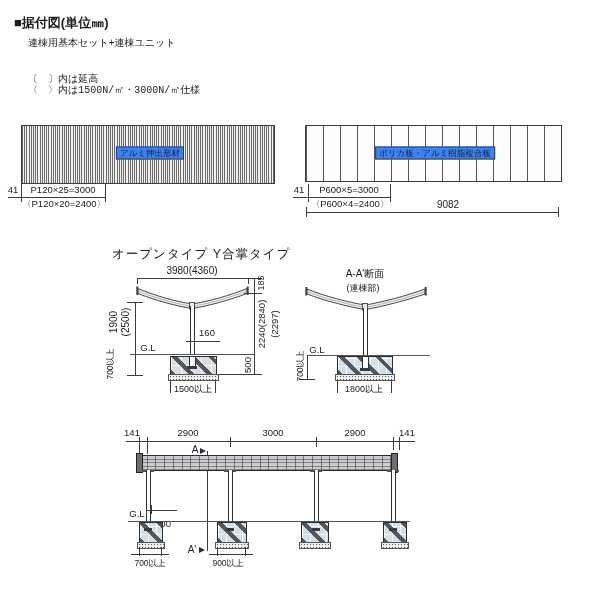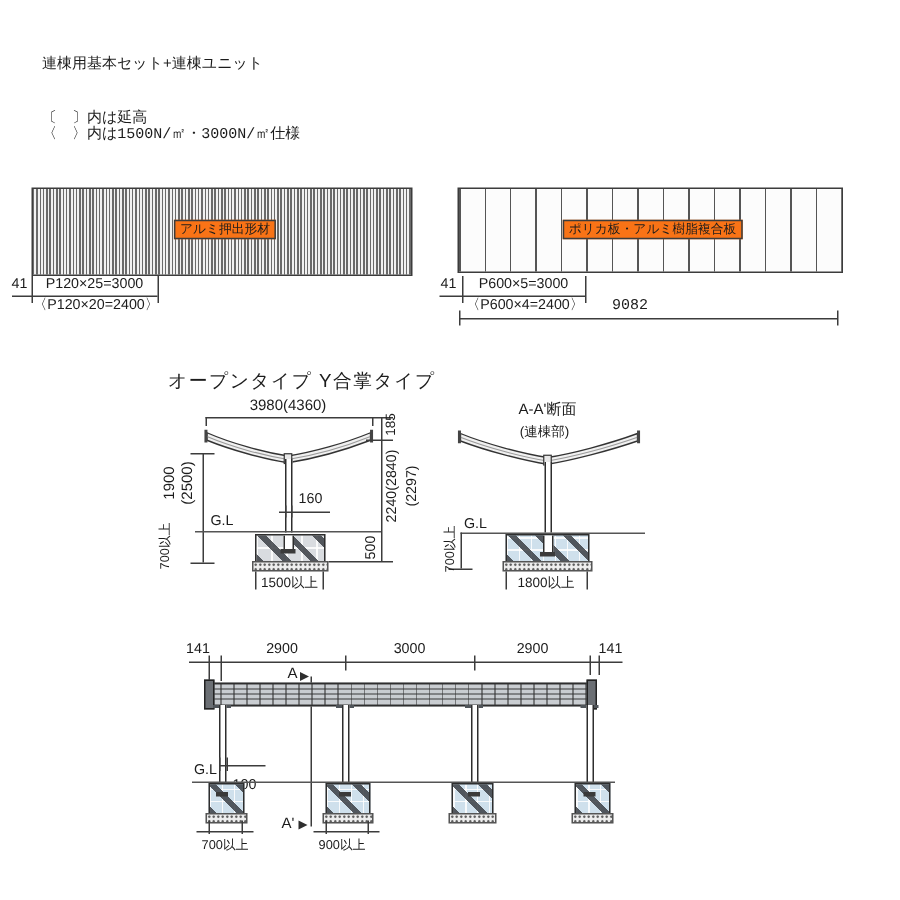--- a/index.html
+++ b/index.html
@@ -10,21 +10,21 @@
   .vl{position:absolute;width:1px;background:#3c3c3c;}
   .ct{position:absolute;transform:translate(-50%,-50%);white-space:nowrap;line-height:1;}
   .vt{position:absolute;transform:translate(-50%,-50%) rotate(-90deg);white-space:nowrap;line-height:1;}
   .f13{font-size:13px;font-weight:bold;}
   .f10{font-size:10px;}
   .f95{font-size:9.5px;}
   .f9{font-size:9px;}
   .f85{font-size:8.5px;}
   .f125{font-size:12.5px;letter-spacing:1px;}
   .note{position:absolute;left:28px;font-size:10px;line-height:12px;white-space:nowrap;}
-  .mlabel{position:absolute;transform:translate(-50%,-50%);border:1px solid #3c3c3c;background:#f97316;
+  .mlabel{position:absolute;transform:translate(-50%,-50%);border:1px solid #3c3c3c;background:#3b82f6;
           font-size:8.5px;line-height:11px;padding:0 3px;white-space:nowrap;}
   .panelL{position:absolute;border:1px solid #3c3c3c;
           background-image:repeating-linear-gradient(90deg,#6a6a6a 0 1px,#f1f1f1 1px 2.2px);}
   .panelR{position:absolute;border:1px solid #3c3c3c;background-color:#fcfcfc;
           background-image:repeating-linear-gradient(90deg,#555 0 1px,transparent 1px 17px);}
   .beam{position:absolute;border:1px solid #2e2e2e;background-color:#c9cdd1;
         background-image:
           repeating-linear-gradient(90deg,rgba(50,50,50,.55) 0 1px,transparent 1px 8.7px),
           repeating-linear-gradient(0deg,rgba(40,40,40,.45) 0 1px,transparent 1px 3.4px);}
   .endcap{position:absolute;background:#6b6f74;border:1px solid #222;}
@@ -45,20 +45,21 @@
     background-image:radial-gradient(circle,#555 .7px,transparent .9px);background-size:3px 3px;}
   .arrow-r{position:absolute;width:0;height:0;border-top:3px solid transparent;
            border-bottom:3px solid transparent;border-left:6px solid #2e2e2e;}
   svg{position:absolute;overflow:visible;}
 </style>
 </head>
 <body>
 
 <div class="page">
 
+  <div class="abs f13" style="left:14px;top:14px;">■据付図(単位㎜)</div>
   <div class="note" style="top:37px;">連棟用基本セット+連棟ユニット</div>
   <div class="note" style="top:73px;">〔　〕内は延高</div>
   <div class="note" style="top:85px;font-family:Liberation Mono, monospace;">〈　〉内は1500N/㎡・3000N/㎡仕様</div>
 
   <div class="panelL" style="left:21px;top:125px;width:252px;height:57px;"></div>
   <div class="mlabel" style="left:150px;top:153px;">アルミ押出形材</div>
   <div class="hl" style="left:8px;top:197px;width:97px;"></div>
   <div class="vl" style="left:21px;top:184px;height:18px;"></div>
   <div class="vl" style="left:105px;top:184px;height:18px;"></div>
   <div class="ct f95" style="left:13px;top:190px;">41</div>
@@ -66,21 +67,21 @@
   <div class="ct f95" style="left:64px;top:204px;text-align:right;">〈P120×20=2400〉</div>
 
   <div class="panelR" style="left:305px;top:125px;width:255px;height:55px;"></div>
   <div class="mlabel" style="left:435px;top:153px;">ポリカ板・アルミ樹脂複合板</div>
   <div class="hl" style="left:293px;top:197px;width:97px;"></div>
   <div class="vl" style="left:308px;top:184px;height:18px;"></div>
   <div class="vl" style="left:390px;top:184px;height:18px;"></div>
   <div class="ct f95" style="left:299px;top:190px;">41</div>
   <div class="ct f95" style="left:349px;top:190px;">P600×5=3000</div>
   <div class="ct f95" style="left:350px;top:204px;">〈P600×4=2400〉</div>
-  <div class="ct f10" style="left:420px;top:205px;font-family:Liberation Mono, monospace;">9082</div>
+  <div class="ct f10" style="left:448px;top:205px;">9082</div>
   <div class="hl" style="left:306px;top:212px;width:252px;"></div>
   <div class="vl" style="left:306px;top:207px;height:10px;"></div>
   <div class="vl" style="left:558px;top:207px;height:10px;"></div>
 
   <div class="abs f125" style="left:112px;top:246px;">オープンタイプ Y合掌タイプ</div>
 
   <div class="hl" style="left:137px;top:278px;width:111px;"></div>
   <div class="vl" style="left:137px;top:278px;height:6px;"></div>
   <div class="vl" style="left:248px;top:278px;height:6px;"></div>
   <div class="ct f10" style="left:192px;top:271px;">3980(4360)</div>

